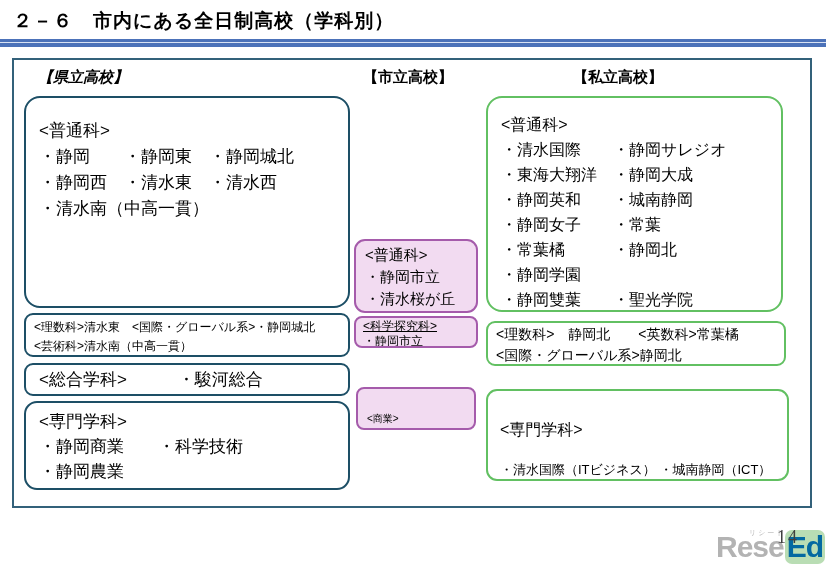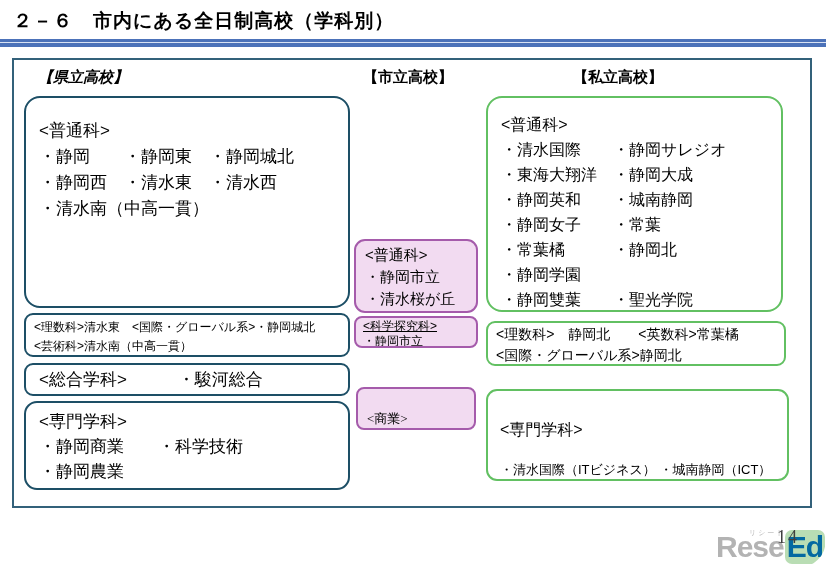--- a/index.html
+++ b/index.html
@@ -1,18 +1,18 @@
 <!DOCTYPE html>
 <html><head>
 <meta charset="utf-8">
 <style>
   html,body{margin:0;padding:0;background:#fff;}
   .stage{
     position:relative;width:826px;height:568px;background:#ffffff;
-    font-family:"Liberation Sans", sans-serif;color:#000;overflow:hidden;border-radius:28px;
+    font-family:"Liberation Sans", sans-serif;color:#000;overflow:hidden;
   }
   .title{
     position:absolute;left:13px;top:8px;font-size:19px;font-weight:bold;
     letter-spacing:1px;white-space:nowrap;
   }
   .divider{
     position:absolute;left:0;top:39px;width:826px;height:8px;
     background:linear-gradient(to bottom,#4c72b9 0 3px,#d9e2f3 3px 4px,#4c72b9 4px 8px);
   }
   .frame{
@@ -38,21 +38,21 @@
       font-size:17px;line-height:26px;padding:2px 12px 0 13px;}
   .p4{left:24px;top:401px;width:326px;height:89px;border-radius:13px;
       font-size:17px;line-height:25px;padding:6px 0 0 13px;}
   
   .m1{left:354px;top:239px;width:124px;height:74px;border-radius:11px;
       font-size:15px;line-height:22px;padding:3px 0 0 9px;}
   .m2{left:354px;top:316px;width:124px;height:32px;border-radius:8px;
       font-size:12px;line-height:15px;padding:1px 0 0 7px;text-decoration:underline;}
   .m3{left:356px;top:387px;width:120px;height:43px;border-radius:8px;
       padding:2px 0 0 9px;}
-  .m3 .t{font-size:13px;line-height:20px;font-family:Liberation Serif, serif;}
+  .m3 .t{font-size:10px;line-height:20px;}
   
   .r1{left:486px;top:96px;width:297px;height:216px;border-radius:16px;
       font-size:16px;line-height:25px;padding:14px 0 0 13px;}
   .r2{left:486px;top:321px;width:300px;height:45px;border-radius:9px;
       font-size:14px;line-height:21px;padding:1px 0 0 8px;}
   .r3{left:486px;top:389px;width:303px;height:92px;border-radius:11px;
       padding:9px 0 0 12px;}
   .r3 .t{font-size:16px;line-height:24px;}
   .r3 .l{font-size:13px;line-height:19px;white-space:pre-line;}
   

